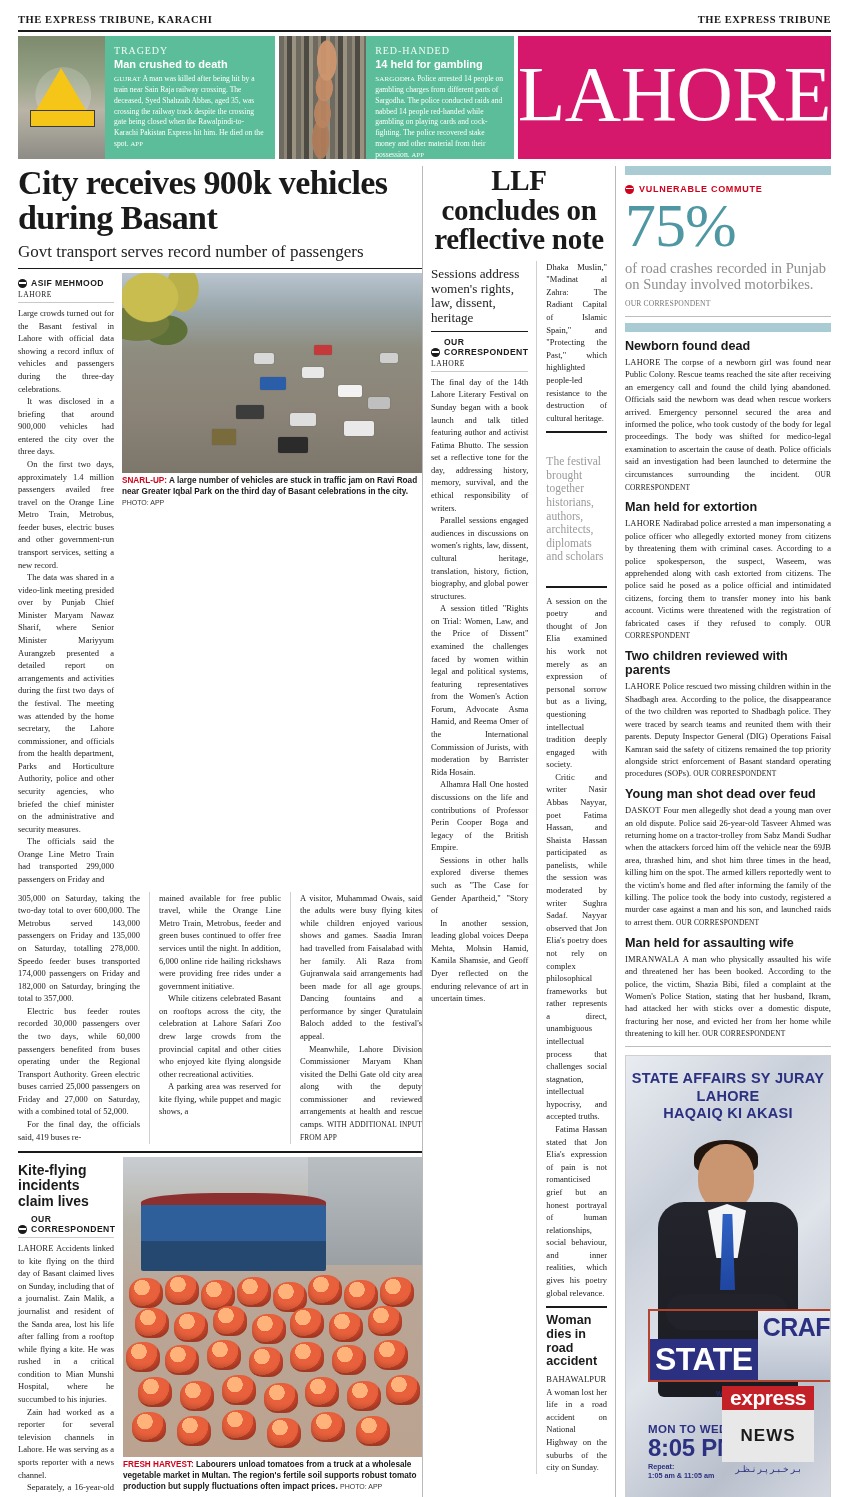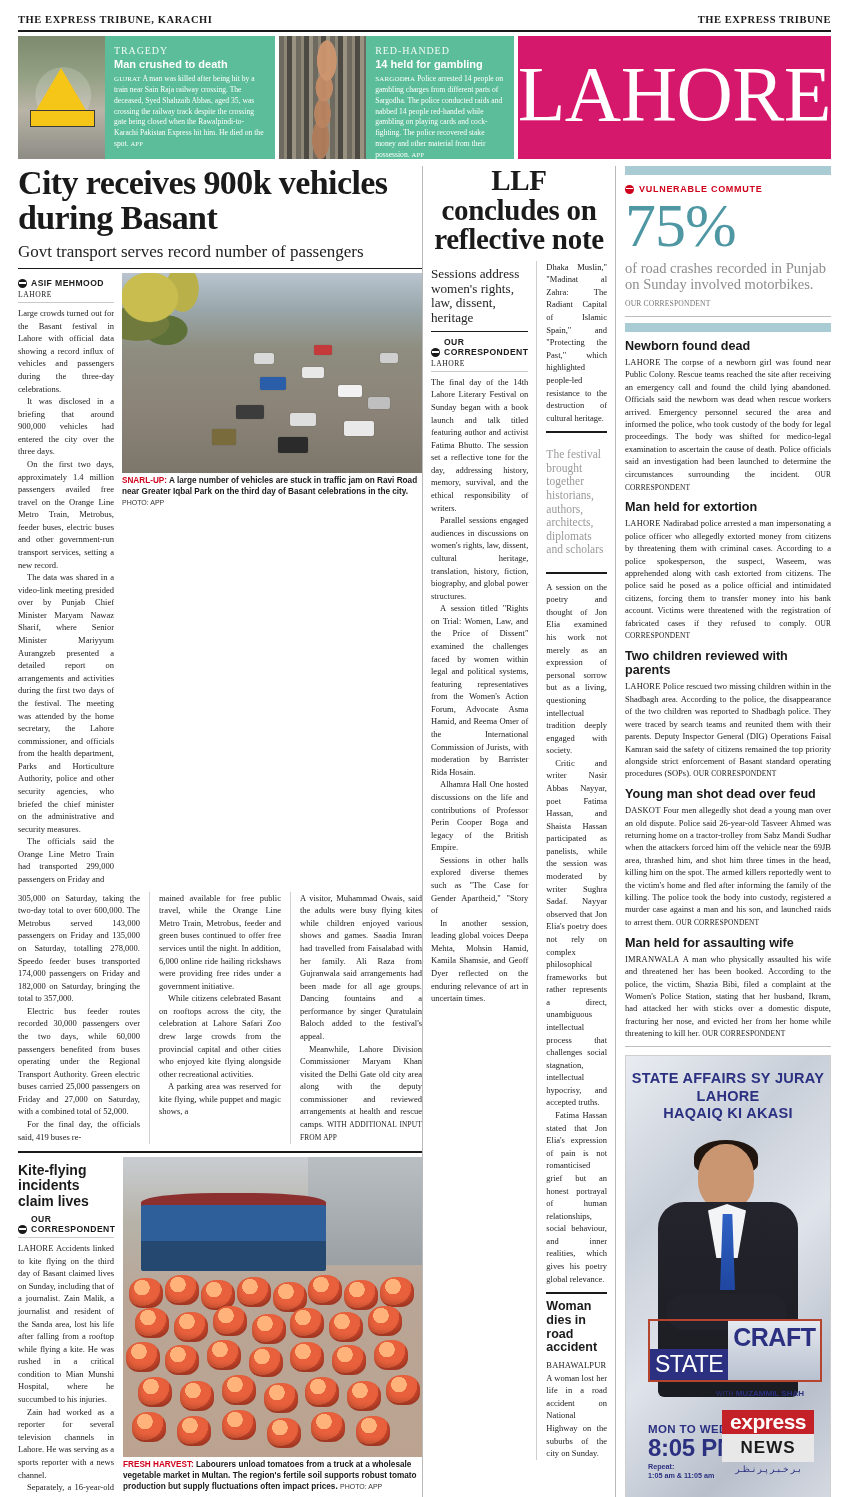--- a/index.html
+++ b/index.html
@@ -206,21 +206,21 @@
   .llf-deck {
     font-size: 13.2px; line-height: 1.12; margin-top: 6px; color: #1f1f1f;
     padding-bottom: 5px; border-bottom: 1px solid #1a1a1a;
   }
   .llf-cols { display: flex; gap: 8px; margin-top: 5px; }
   .llf-cols > div { flex: 1; }
   .pullquote {
     font-family: "Liberation Serif", serif; font-size: 11.5px;
     line-height: 1.18; color: #9a9a9a;
     border-top: 2px solid #1a1a1a; border-bottom: 2px solid #1a1a1a;
-    padding: 15px 0; margin: 7px 0;
+    padding: 22px 0; margin: 7px 0;
   }
 
   
   .teal-bar { height: 9px; background: #a9ccd4; }
   .stat-kicker {
     display:flex; align-items:center; gap:5px; margin: 9px 0 2px 0;
   }
   .stat-kicker .mark { background:#d0021b; }
   .stat-kicker .mark:after { background:#fff; }
   .stat-kicker-label {
@@ -285,21 +285,21 @@
   .anchor .arm {
     position:absolute; left: 14px; top: 150px; width: 122px; height: 36px;
     background: #22222a; border-radius: 18px;
   }
   .ad-logo {
     position: absolute; left: 22px; bottom: 132px; display:flex; align-items:stretch;
     border: 2px solid #b4442e;
   }
   .ad-logo .p1 {
     background: #2b3180; color: #fff; font-family: "Liberation Sans", sans-serif;
-    font-weight: 400; font-size: 23px; padding: 2px 5px; letter-spacing: -.5px; margin-top: 28px;
+    font-weight: 700; font-size: 32px; padding: 2px 5px; letter-spacing: -.5px; margin-top: 28px;
   }
   .ad-logo .p2 {
     background: linear-gradient(180deg,#e4e8ef,#b9c1cf); color: #2b3180;
     font-family: "Liberation Sans", sans-serif; font-weight: 700;
     font-size: 25px; padding: 2px 5px; letter-spacing: -.5px;
   }
   .ad-with {
     position:absolute; right: 26px; bottom: 116px;
     font-family: "Liberation Sans", sans-serif; font-size: 8px; color:#2b3180; font-weight:700;
   }
@@ -314,21 +314,21 @@
   .ad-sched .r2 { font-size: 7.2px; font-weight: 700; }
   .ad-express {
     position: absolute; right: 16px; bottom: 40px; text-align: center;
   }
   .ad-express .e1 {
     background: #c42027; color: #fff; font-family: "Liberation Sans", sans-serif;
     font-weight: 700; font-size: 21px; padding: 0 8px; letter-spacing: -.5px;
   }
   .ad-express .e2 {
     background: #e8e8e8; color: #1a1a1a; font-family: "Liberation Sans", sans-serif;
-    font-weight: 700; font-size: 17px; padding: 4px 8px; letter-spacing: 1px;
+    font-weight: 700; font-size: 17px; padding: 16px 8px; letter-spacing: 1px;
   }
   .ad-express .e3 { font-size: 9px; color:#2b3180; margin-top: 2px; direction: rtl; }
 </style>
 </head>
 <body>
 
 <div class="page">
 
   <div class="masthead">
     <div class="masthead-left">THE EXPRESS TRIBUNE, KARACHI</div>

